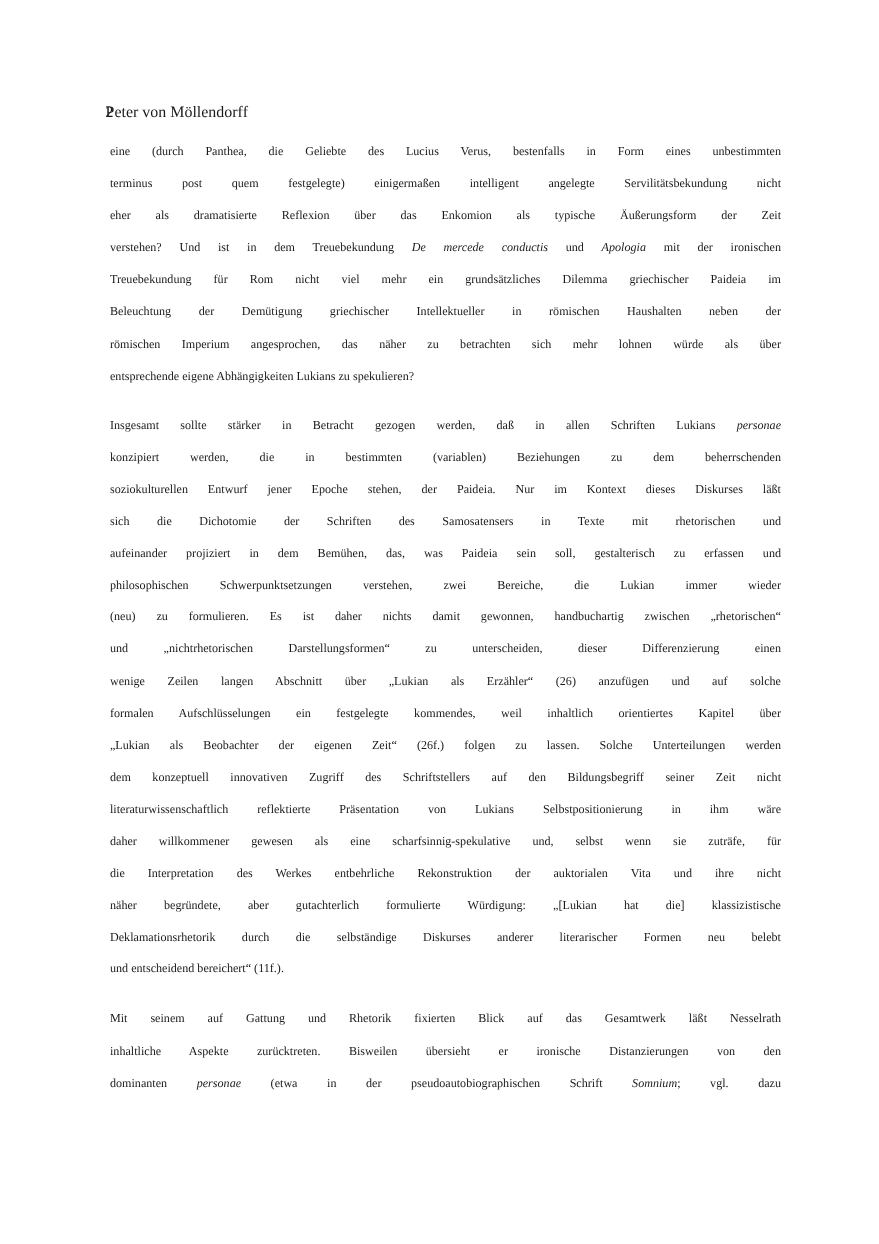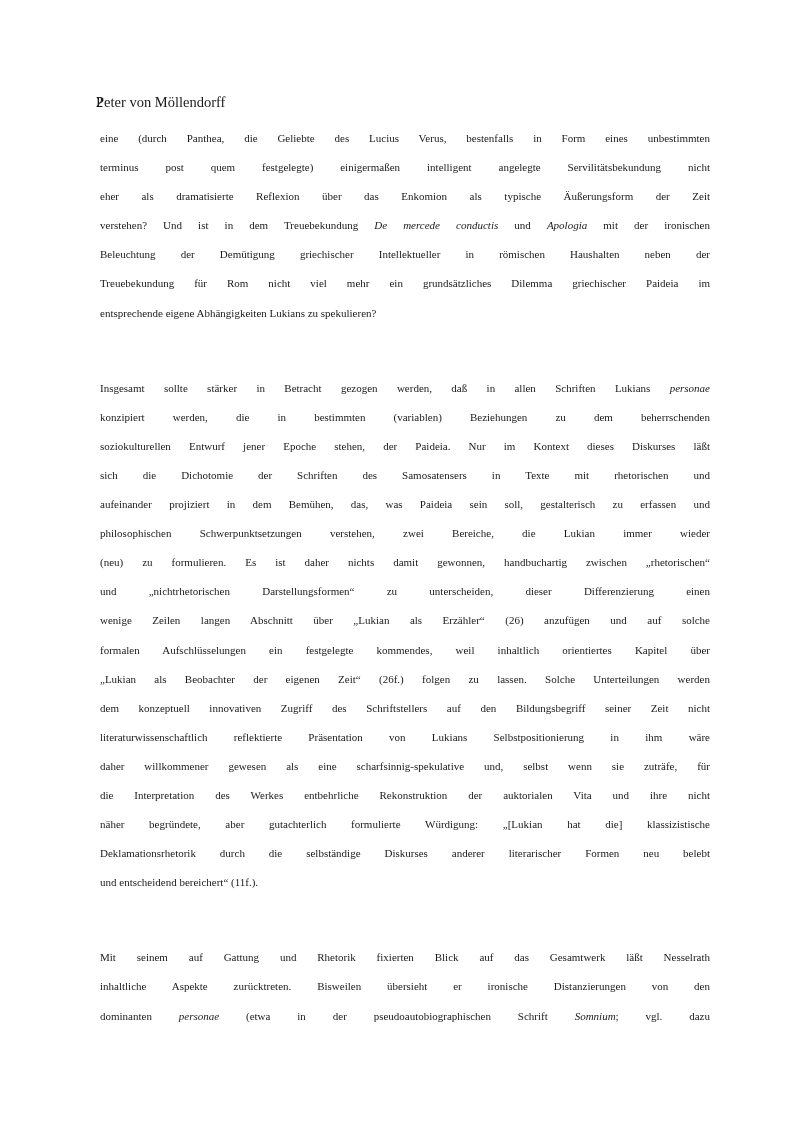--- a/index.html
+++ b/index.html
@@ -13,41 +13,42 @@
     position: absolute; left: 96px; top: 94px; width: 610px; height: 20px;
     font-size: 14.5px;
   }
   .page-number { position: absolute; left: 0; top: 0; }
   .running-title { position: absolute; left: 0; width: 610px; top: 0; }
   .body {
     position: absolute; left: 100px; top: 124px; width: 610px;
     font-size: 11px; line-height: 29.1px;
   }
   .para { margin: 0; text-align: justify; text-align-last: left; }
-  .para + .para { margin-top: 46px; }
+  .para + .para { margin-top: 16px; }
   .line { display: block; text-align: justify; text-align-last: justify; white-space: nowrap; }
   .line.last { text-align-last: left; }
   i { font-style: italic; }
 </style>
 </head>
 <body>
 
 <div class="page">
   <div class="header">
     <span class="page-number">2</span>
     <span class="running-title">Peter von Möllendorff</span>
   </div>
   <div class="body" id="body">
       <p class="para">
         <span class="line"><span>eine (durch Panthea, die Geliebte des Lucius Verus, bestenfalls in Form eines unbestimmten</span></span>
         <span class="line"><span>terminus post quem festgelegte) einigermaßen intelligent angelegte Servilitätsbekundung nicht</span></span>
         <span class="line"><span>eher als dramatisierte Reflexion über das Enkomion als typische Äußerungsform der Zeit</span></span>
         <span class="line"><span>verstehen? Und ist in dem Treuebekundung </span><i>De mercede conductis</i><span> und </span><i>Apologia</i><span> mit der ironischen</span></span>
+        <span class="line"><span>Treuebekundung für Rom nicht viel mehr ein grundsätzliches Dilemma griechischer Paideia im</span></span>
         <span class="line"><span>Beleuchtung der Demütigung griechischer Intellektueller in römischen Haushalten neben der</span></span>
-        <span class="line"><span>Treuebekundung für Rom nicht viel mehr ein grundsätzliches Dilemma griechischer Paideia im</span></span>
+        <span class="line"><span>römischen Imperium angesprochen, das näher zu betrachten sich mehr lohnen würde als über</span></span>
         <span class="line last"><span>entsprechende eigene Abhängigkeiten Lukians zu spekulieren?</span></span>
       </p>
       <p class="para">
         <span class="line"><span>Insgesamt sollte stärker in Betracht gezogen werden, daß in allen Schriften Lukians </span><i>personae</i></span>
         <span class="line"><span>konzipiert werden, die in bestimmten (variablen) Beziehungen zu dem beherrschenden</span></span>
         <span class="line"><span>soziokulturellen Entwurf jener Epoche stehen, der Paideia. Nur im Kontext dieses Diskurses läßt</span></span>
         <span class="line"><span>sich die Dichotomie der Schriften des Samosatensers in Texte mit rhetorischen und</span></span>
         <span class="line"><span>aufeinander projiziert in dem Bemühen, das, was Paideia sein soll, gestalterisch zu erfassen und</span></span>
         <span class="line"><span>philosophischen Schwerpunktsetzungen verstehen, zwei Bereiche, die Lukian immer wieder</span></span>
         <span class="line"><span>(neu) zu formulieren. Es ist daher nichts damit gewonnen, handbuchartig zwischen „rhetorischen“</span></span>

